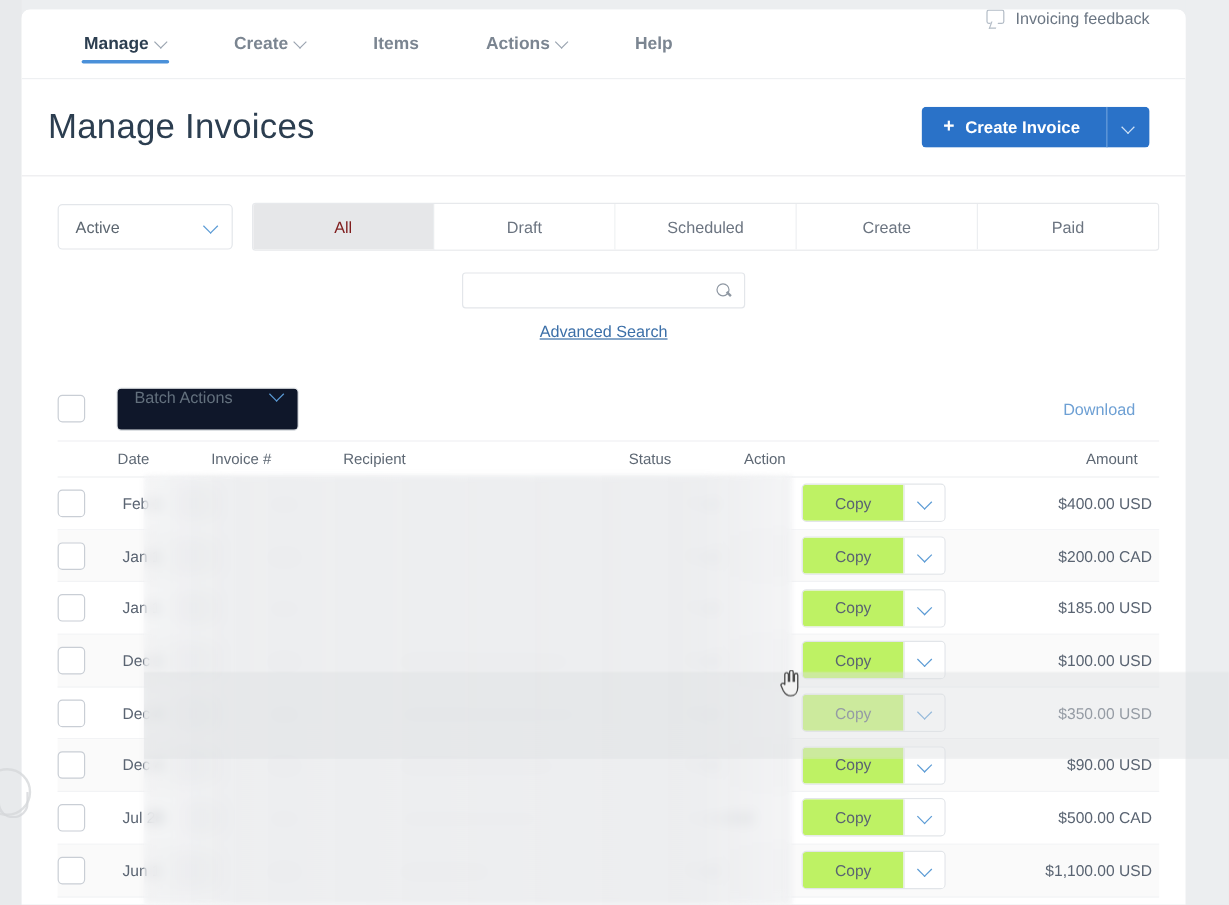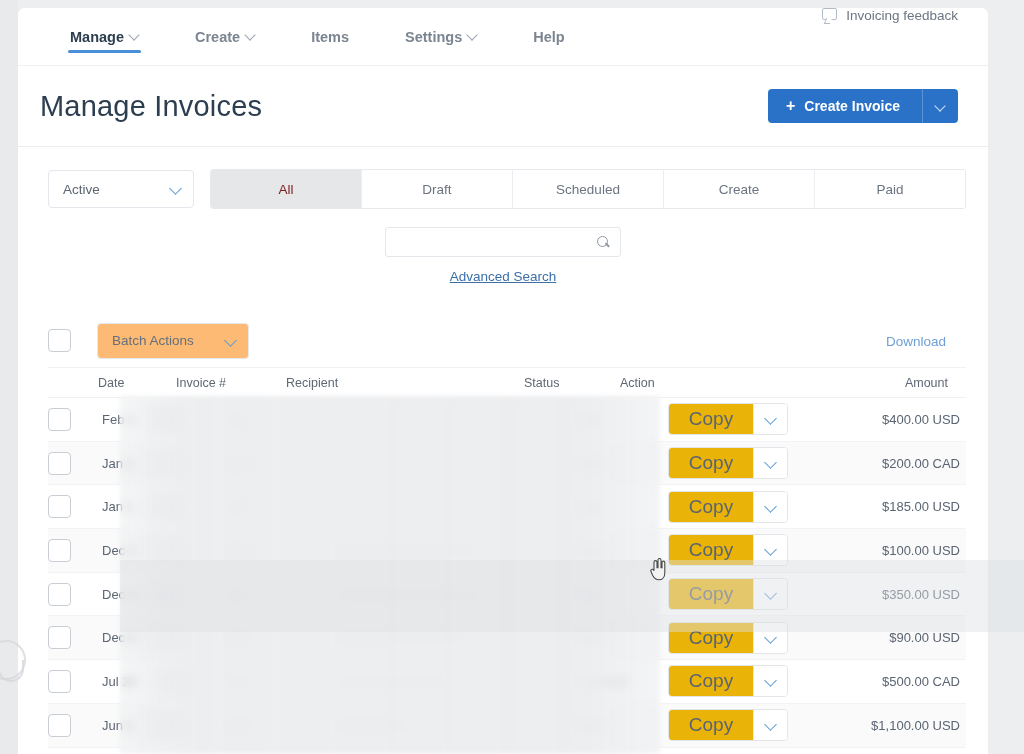--- a/index.html
+++ b/index.html
@@ -141,22 +141,22 @@
   .batchbar {
     position: relative; margin: 30px 22px 0 30px; height: 54px;
     display: flex; align-items: center; border-bottom: 1px solid #f0f1f3;
   }
   .cbox {
     width: 23px; height: 23px; border: 1px solid #c9ced5; border-radius: 4px;
     background: #fff; cursor: pointer; flex: none;
   }
   .batchsel {
     margin-left: 26px; width: 152px; height: 36px;
-    border: 1px solid #e6e9ec; border-radius: 4px; background: #fdba74;
-    display: flex; align-items: center; justify-content: space-between;
+    border: 1px solid #e6e9ec; border-radius: 4px; background: #0f172a;
+    display: flex; justify-content: space-between;
     padding: 0 12px 0 14px; font-size: 13.5px; color: #63707d; cursor: pointer;
   }
   .download {
     position: absolute; right: 20px; top: 50%; transform: translateY(-50%);
     font-size: 13.5px; color: #6ea0d4; cursor: pointer;
   }
 
   
   .table { margin: 0 22px 0 30px; }
   .thead {
@@ -178,21 +178,21 @@
   .c-amt   { flex: 1; text-align: right; padding-right: 6px; }
   .thead .c-date { padding-left: 50px; }
   .thead .c-amt { padding-right: 18px; }
 
   .copywrap {
     display: inline-flex; align-items: stretch;
     border: 1px solid #e2e5e9; border-radius: 4px; background: #fff; overflow: hidden;
   }
   .copybtn {
     width: 84px; height: 30px; display: flex; align-items: center; justify-content: center;
-    font-size: 19px; color: #5a6472; cursor: pointer; background: #eab308;
+    font-size: 13px; color: #5a6472; cursor: pointer; background: #bef264;
     font-family: inherit;
   }
   .copycaret {
     width: 34px; height: 30px; border-left: 1px solid #e6e9ec;
     display: flex; align-items: center; justify-content: center; cursor: pointer; background: #fff;
   }
 
   
   .blurblock {
     display: inline-block; background: #d9dadc; border-radius: 3px;
@@ -255,21 +255,21 @@
           <span class="chev"></span>
         </div>
         <div class="navitem">
           <span>Create</span>
           <span class="chev"></span>
         </div>
         <div class="navitem">
           <span>Items</span>
         </div>
         <div class="navitem">
-          <span>Settings</span>
+          <span>Actions</span>
           <span class="chev"></span>
         </div>
         <div class="navitem">
           <span>Help</span>
         </div>
       </div>
       <div class="feedback">
         <span class="bubble"></span>
         <span>Invoicing feedback</span>
       </div>

